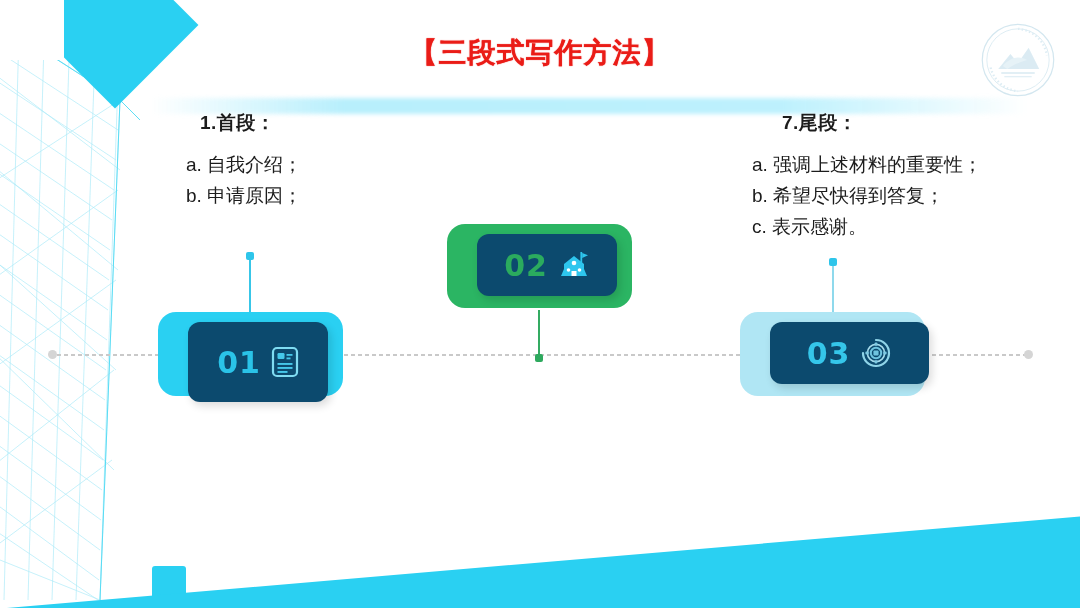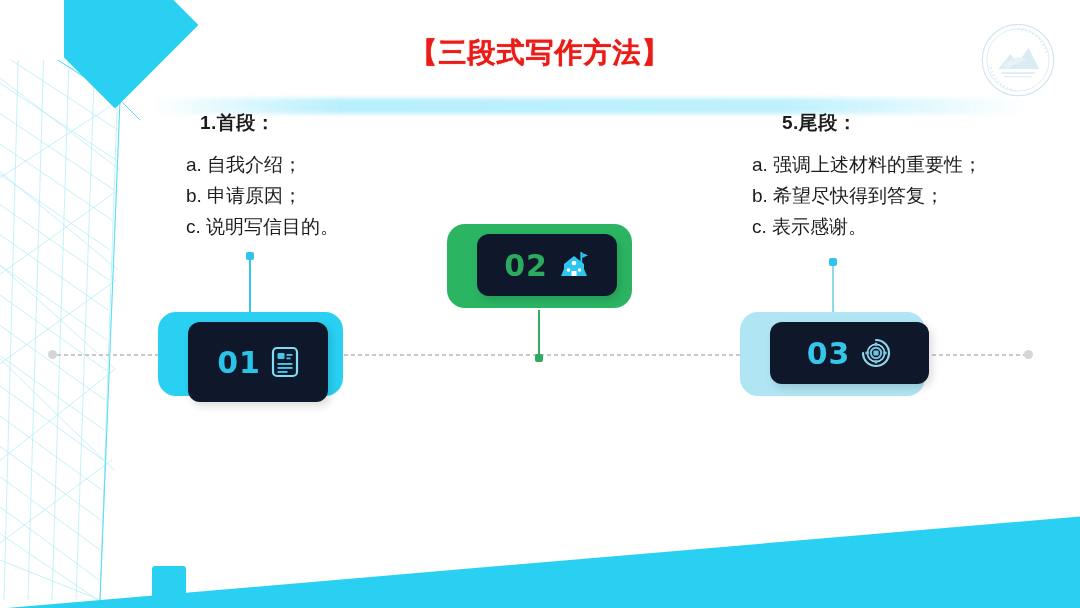--- a/index.html
+++ b/index.html
@@ -53,21 +53,21 @@
   .conn.c1{left:249px;top:256px;height:62px;background:#38c6e8;}
   .conn.c1 .dot{top:-4px;background:#2ec5ea;}
   .conn.c2{left:538px;top:310px;height:48px;background:#34ab62;}
   .conn.c2 .dot{bottom:-4px;background:#2ea95e;}
   .conn.c3{left:832px;top:262px;height:58px;background:#8fd9ec;}
   .conn.c3 .dot{top:-4px;background:#2ec5ea;}
 
   
   .card{position:absolute;border-radius:18px;}
   .card .inner{
-    position:absolute;border-radius:12px;background:#0f172a;
+    position:absolute;border-radius:12px;background:#0c4a6e;
     display:flex;align-items:center;justify-content:center;gap:10px;
     box-shadow:3px 4px 9px rgba(0,0,0,.14);
   }
   .card .num{font-size:30px;font-weight:bold;letter-spacing:1px;
     font-family:"DejaVu Sans","Liberation Sans",sans-serif;}
 
   .card.c1{left:158px;top:312px;width:185px;height:84px;background:#2ad0f2;}
   .card.c1 .inner{left:30px;top:10px;width:140px;height:80px;}
   .card.c1 .num{color:#2ac3e8;}
 
@@ -229,24 +229,23 @@
         <circle cx="16" cy="16" r="5.2" fill="none" stroke="#6fc4df" stroke-width="2"></circle>
         <rect x="13.4" y="13.4" width="5.2" height="5.2" rx="1" fill="#6fc4df"></rect>
       </svg>
     </div>
   </div>
 
   <div class="blk left">
     <div class="head">1.首段：</div>
     <div class="line">a. 自我介绍；</div>
     <div class="line">b. 申请原因；</div>
-    <div class="line">c. 说明写信目的。</div>
   </div>
 
   <div class="blk right">
-    <div class="head">5.尾段：</div>
+    <div class="head">7.尾段：</div>
     <div class="line">a. 强调上述材料的重要性；</div>
     <div class="line">b. 希望尽快得到答复；</div>
     <div class="line">c. 表示感谢。</div>
   </div>
 
 
 </div>
 
 </body></html>

